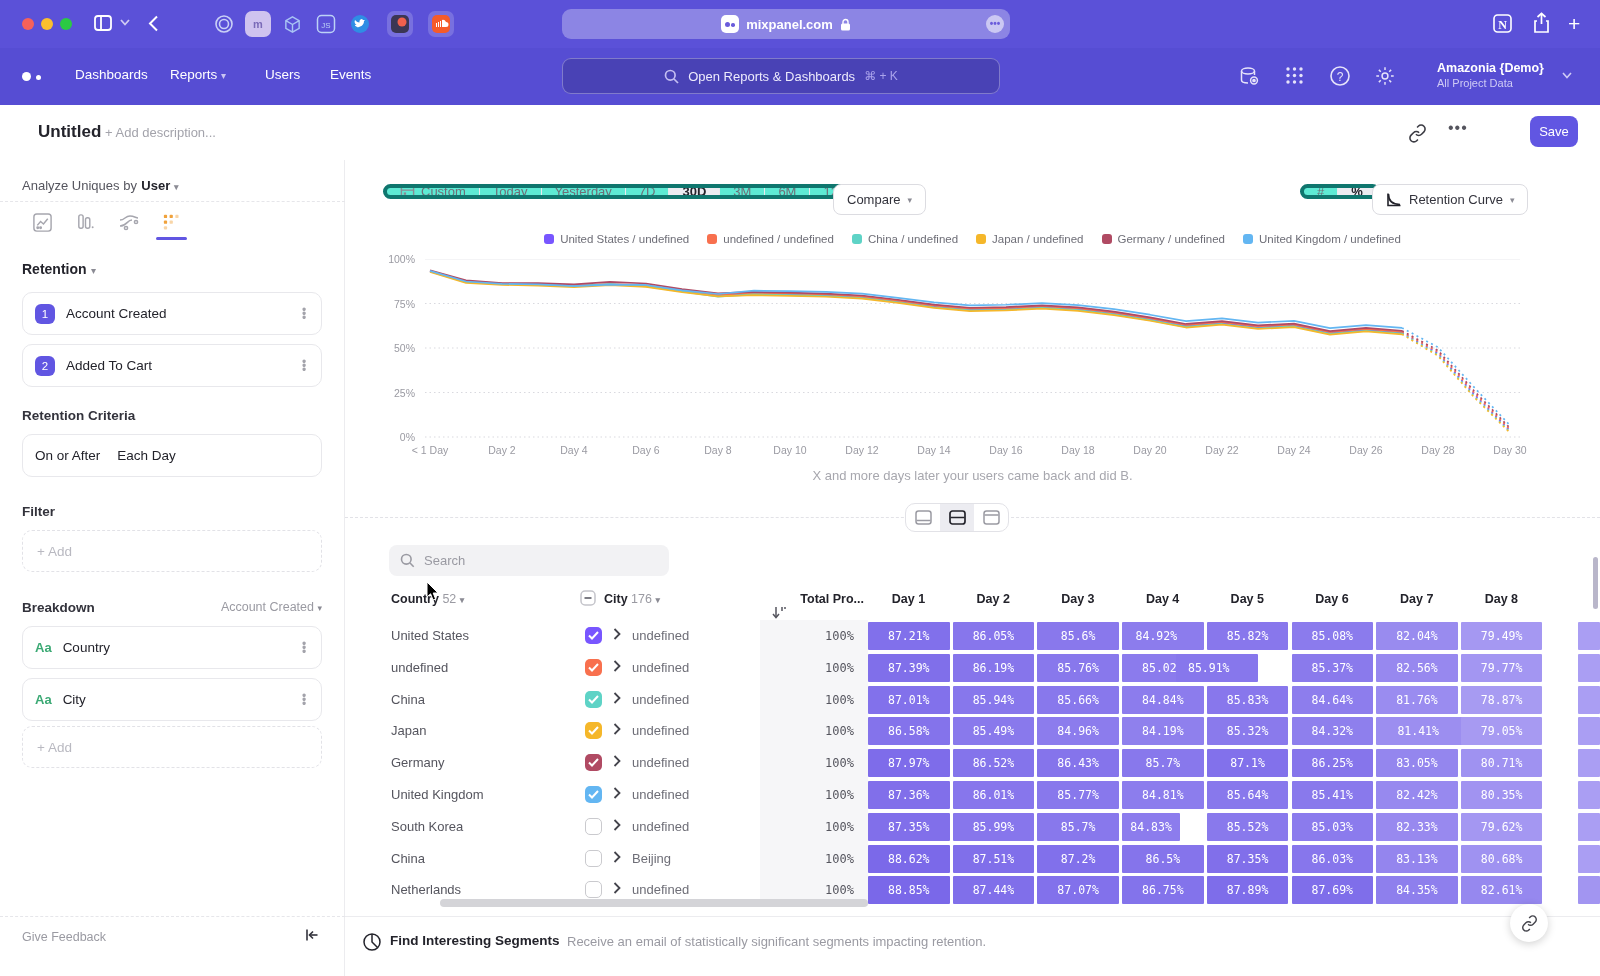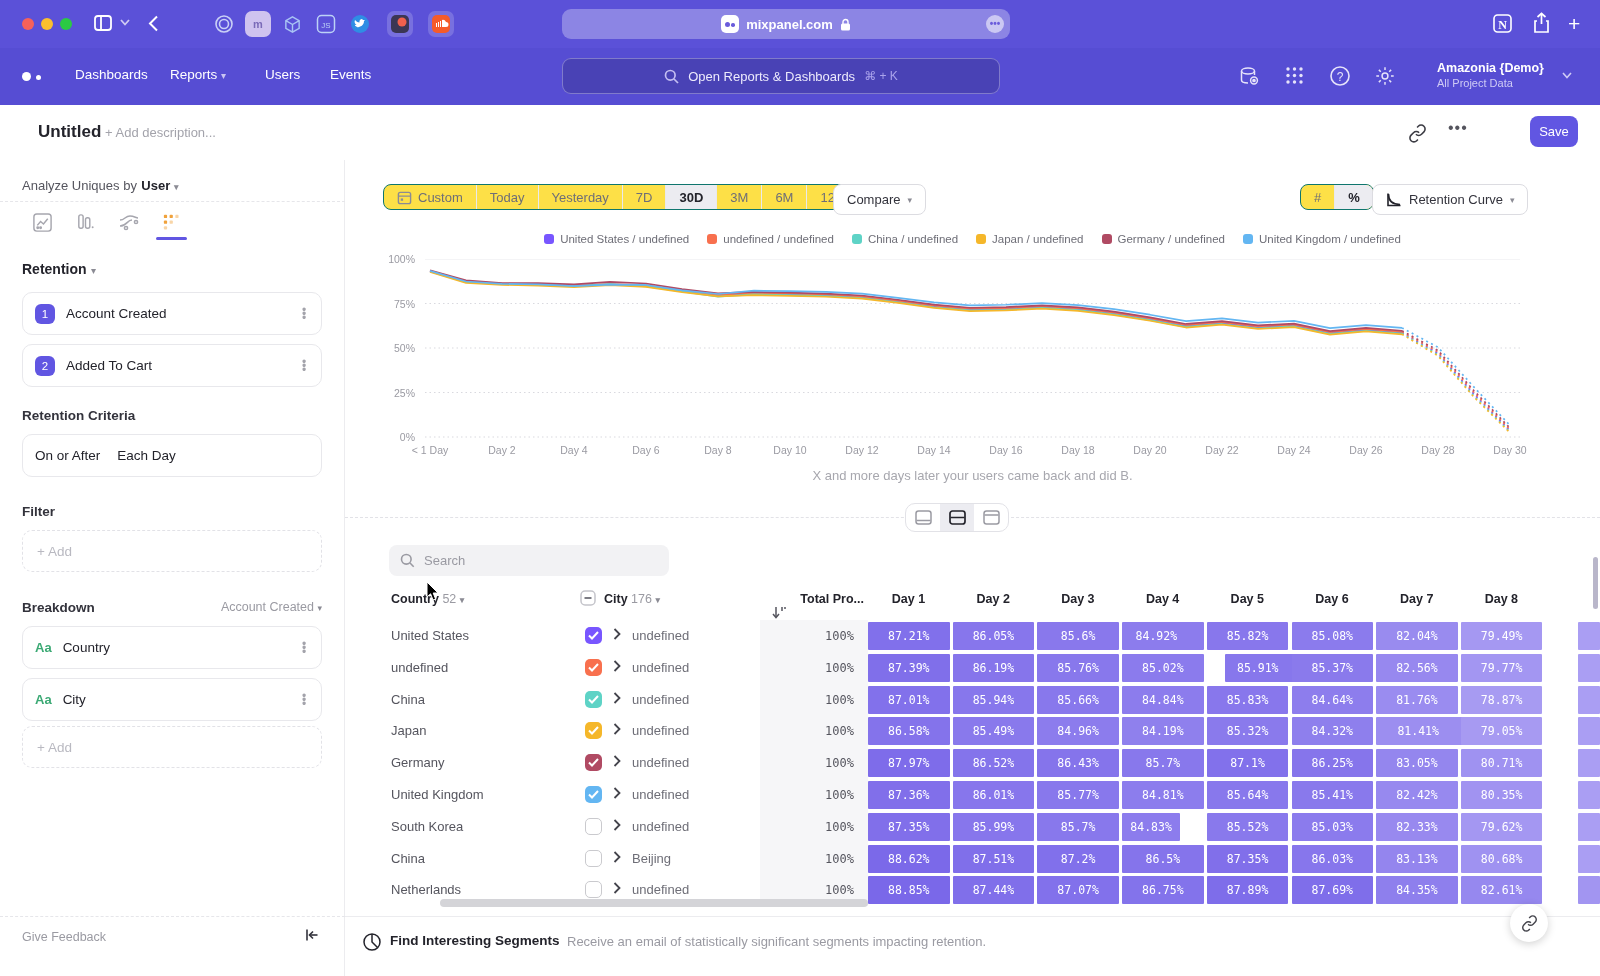--- a/index.html
+++ b/index.html
@@ -60,22 +60,22 @@
   .kebab { color:#a3a3ab; font-size:12px; letter-spacing:0; line-height:4px; text-align:center; width:10px; }
   .dash-add { position:absolute; left:22px; width:300px; height:42px; border:1.5px dashed #e2e2e7;
               border-radius:10px; display:flex; align-items:center; padding:0 14px;
               color:#b9b9c1; font-size:13.5px; }
   .dotline { position:absolute; left:0; width:345px; border-top:1px dashed #e6e6ea; }
   .aa { color:#3ba974; font-weight:700; font-size:13px; }
 
   .type-ico { position:absolute; top:0; width:22px; height:22px; color:#a6a6ae; }
 
   
-  .seg-group { position:absolute; display:flex; border:1px solid #0f766e; border-radius:8px;
-               background:#fde047; height:26px; overflow:hidden; }
+  .seg-group { position:absolute; display:flex; border:4px solid #0f766e; border-radius:8px;
+               background:#5eead4; height:15px; overflow:hidden; }
   .seg { display:flex; align-items:center; gap:6px; padding:0 13px; font-size:13px; color:#6e6e77;
          border-right:1px solid #e9e9ed; white-space:nowrap; }
   .seg:last-child { border-right:none; }
   .seg.active { background:#ececf1; color:#23232b; font-weight:700; }
   .btn { position:absolute; display:flex; align-items:center; gap:7px; border:1px solid #dcdce1;
          border-radius:8px; background:#fff; height:31px; padding:0 13px; font-size:13px; color:#33333c; }
   .chev { color:#8b8b94; font-size:9px; }
 
   
   .ylab { position:absolute; width:38px; text-align:right; font-size:10.5px; color:#9a9aa2; }
@@ -572,21 +572,21 @@
         <svg width="8" height="12" viewBox="0 0 8 12" fill="none" stroke="#44444c" stroke-width="1.8">
           <polyline points="1.5,1 6.5,6 1.5,11"></polyline>
         </svg>
       </span>
       <span class="row-label" style="position: absolute; left: 252px; top: 8px; color: rgb(110, 110, 119);">undefined</span>
       <span class="totcell mono">100%</span>
       <span class="daycell" style="left: 488px; width: 81.5px; background: rgb(128, 111, 234); justify-content: center; padding-right: 0px;">87.39%</span>
       <span class="daycell" style="left: 572.7px; width: 81.5px; background: rgb(134, 117, 235); justify-content: center; padding-right: 0px;">86.19%</span>
       <span class="daycell" style="left: 657.4px; width: 81.5px; background: rgb(136, 120, 236); justify-content: center; padding-right: 0px;">85.76%</span>
       <span class="daycell" style="left: 742.1px; width: 81.5px; background: rgb(139, 123, 237); justify-content: center; padding-right: 0px;">85.02%</span>
-      <span class="daycell" style="left: 845px; width: 81.5px; background: rgb(135, 119, 236); justify-content: center; padding-right: 16px;">85.91%</span>
+      <span class="daycell" style="left: 796px; width: 81.5px; background: rgb(135, 119, 236); justify-content: center; padding-right: 16px;">85.91%</span>
       <span class="daycell" style="left: 911.5px; width: 81.5px; background: rgb(138, 122, 236); justify-content: center; padding-right: 0px;">85.37%</span>
       <span class="daycell" style="left: 996.2px; width: 81.5px; background: rgb(151, 136, 239); justify-content: center; padding-right: 0px;">82.56%</span>
       <span class="daycell" style="left: 1080.9px; width: 81.5px; background: rgb(163, 150, 242); justify-content: center; padding-right: 0px;">79.77%</span>
       <span class="daycell" style="left: 1198px; width: 22px; background: rgb(170, 158, 243);"></span>
     </div>
     <div style="position: absolute; left: 380px; top: 683.6px; width: 1220px; height: 32px;">
       <span class="row-label" style="position: absolute; left: 11px; top: 8px;">China</span>
       <span class="cbx" style="position: absolute; left: 205px; top: 7px; background: rgb(94, 211, 198);">
         <svg width="11" height="9" viewBox="0 0 11 9" fill="none" stroke="#fff" stroke-width="2">
           <polyline points="1,4.5 4,7.5 10,1"></polyline>

